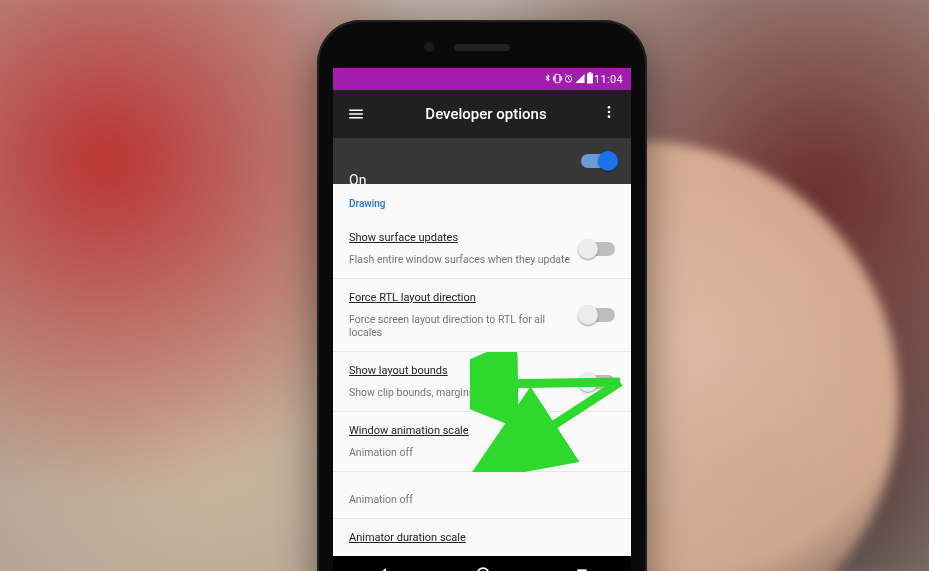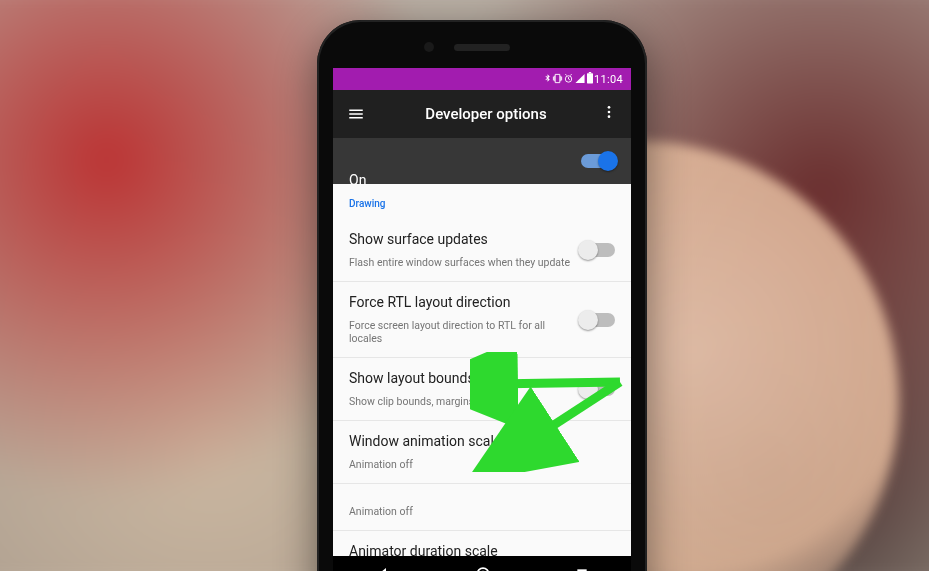--- a/index.html
+++ b/index.html
@@ -58,21 +58,21 @@
   .master .label{font-size:14px;flex:1;margin-top:37px;}
   .switch{position:relative;width:34px;height:14px;border-radius:7px;background:#6b9bd8;}
   .switch::after{content:"";position:absolute;right:-3px;top:-3px;width:20px;height:20px;border-radius:50%;background:#1a73e8;box-shadow:0 1px 2px rgba(0,0,0,.4);}
   .switch.off{background:#bdbdbd;}
   .switch.off::after{left:-3px;right:auto;background:#ececec;}
 
   .list{background:#fafafa;}
   .section-header{color:#1a73e8;font-size:10px;font-weight:500;padding:14px 16px 10px;}
   .row{padding:12px 16px;border-bottom:1px solid #e6e6e6;display:flex;align-items:center;gap:10px;}
   .row .txts{flex:1;min-width:0;}
-  .row .primary{font-size:14px;color:#212121;}
+  .row .primary{font-size:11px;color:#212121;text-decoration:underline;}
   .row .secondary{font-size:10.5px;color:#757575;margin-top:9px;}
 
   
   .navbar{height:40px;background:#000;display:flex;align-items:center;justify-content:space-around;position:absolute;left:0;right:0;bottom:0;}
   .navbar svg{fill:#fff;}
 
   
   .arrow{position:absolute;pointer-events:none;}
   .arrow svg{display:block;}
 </style>

